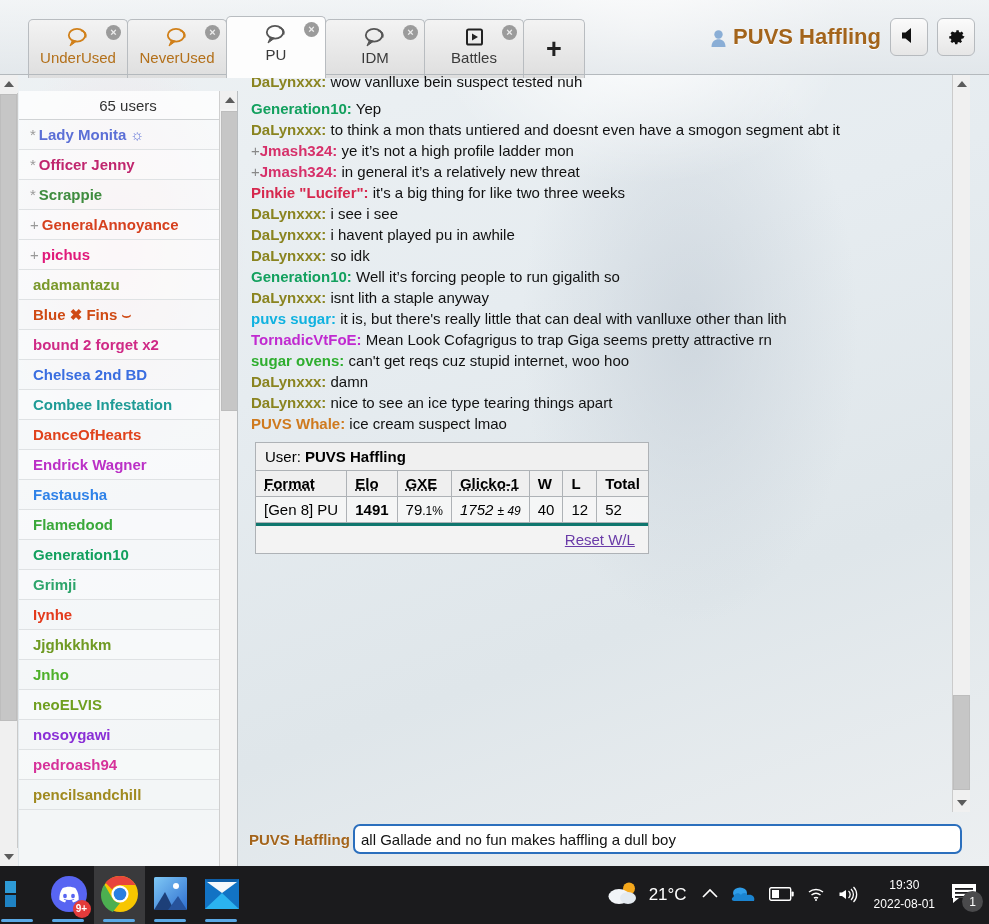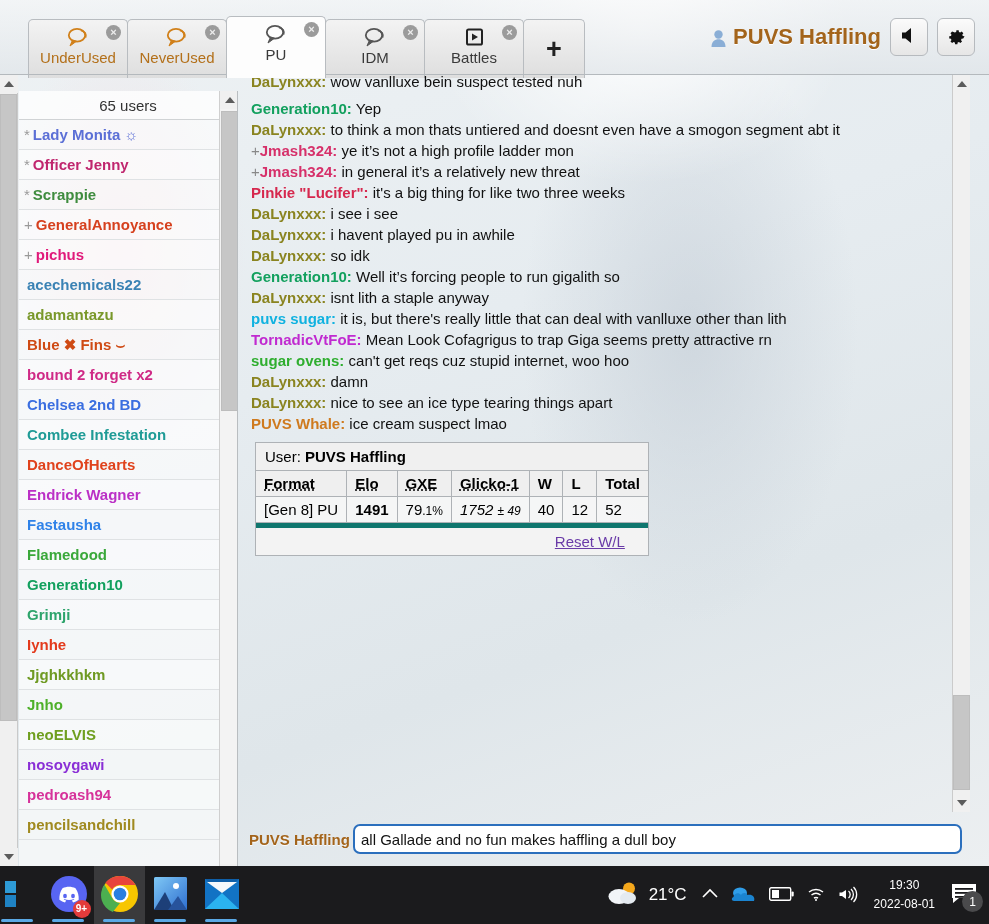--- a/index.html
+++ b/index.html
@@ -102,21 +102,21 @@
   }
   #userlist-header {
     height:29px; line-height:29px; text-align:center;
     font-size:15px; color:#333;
     border-bottom:1px solid #d0d3d5;
     background:rgba(255,255,255,0.45);
   }
   .user {
     height:30px; line-height:30px;
     border-bottom:1px solid #dfe2e4;
-    padding-left:5px;
+    padding-left:11px;
     font-size:15px;
     white-space:nowrap; overflow:hidden;
     cursor:pointer;
   }
   .user .rank { color:#999; margin-right:3px; font-weight:normal;}
   .user .uname { font-weight:bold; }
   .user.alt { background:rgba(255,255,255,0.30); }
 
   
   #ul-scroll {
@@ -163,22 +163,22 @@
   }
   .ratings th:first-child, .ratings td:first-child{ border-left:none; }
   .ratings th { background:rgba(238,238,238,0.9); font-weight:bold; text-decoration:underline; text-decoration-style:dotted;}
   .ratings th:nth-child(5), .ratings th:nth-child(6), .ratings th:nth-child(7){ text-decoration:none; }
   .ratings td:last-child, .ratings th:last-child { border-right:none; }
   .ratings .elo { font-weight:bold; }
   .ratings .gxe-dec { font-size:12px; }
   .ratings .glicko { font-style:italic; }
   .ratings .glicko .dev { font-size:12px; }
   .ratings .rfoot {
-    border-top:5px solid #0f766e;
-    padding:5px 23px; text-align:right;
+    border-top:3px solid #0f766e;
+    padding:5px 13px; text-align:right;
     background:rgba(243,243,243,0.9);
   }
   .ratings .rfoot a { color:#6a3ba8; text-decoration:underline; cursor:pointer; }
 
   
   #chatrow {
     position:absolute; left:0; bottom:0; width:731px; height:54px;
     display:flex; align-items:center; padding:0 8px 0 10px;
   }
   #chat-username {
@@ -338,21 +338,20 @@
     </div>
 
     <div id="userlist">
       <div id="userlist-header">65 users</div>
       <div id="userlist-items">
           <div class="user"><span class="rank">*</span><span class="uname" style="color:#5b6fd6">Lady Monita ☼</span></div>
           <div class="user alt"><span class="rank">*</span><span class="uname" style="color:#c0266e">Officer Jenny</span></div>
           <div class="user"><span class="rank">*</span><span class="uname" style="color:#3f8c3f">Scrappie</span></div>
           <div class="user alt"><span class="rank">+</span><span class="uname" style="color:#d6401e">GeneralAnnoyance</span></div>
           <div class="user alt"><span class="rank">+</span><span class="uname" style="color:#e0197a">pichus</span></div>
-          <div class="user"><span class="rank"></span><span class="uname" style="color:#3a82b4">acechemicals22</span></div>
           <div class="user alt"><span class="rank"></span><span class="uname" style="color:#79982a">adamantazu</span></div>
           <div class="user"><span class="rank"></span><span class="uname" style="color:#cf4a14">Blue ✖ Fins ⌣</span></div>
           <div class="user alt"><span class="rank"></span><span class="uname" style="color:#cf2a86">bound 2 forget x2</span></div>
           <div class="user"><span class="rank"></span><span class="uname" style="color:#3a6ee0">Chelsea 2nd BD</span></div>
           <div class="user alt"><span class="rank"></span><span class="uname" style="color:#1f9b96">Combee Infestation</span></div>
           <div class="user"><span class="rank"></span><span class="uname" style="color:#e0421c">DanceOfHearts</span></div>
           <div class="user alt"><span class="rank"></span><span class="uname" style="color:#bb30c6">Endrick Wagner</span></div>
           <div class="user"><span class="rank"></span><span class="uname" style="color:#2f82e8">Fastausha</span></div>
           <div class="user alt"><span class="rank"></span><span class="uname" style="color:#3aa83a">Flamedood</span></div>
           <div class="user"><span class="rank"></span><span class="uname" style="color:#12a05e">Generation10</span></div>

